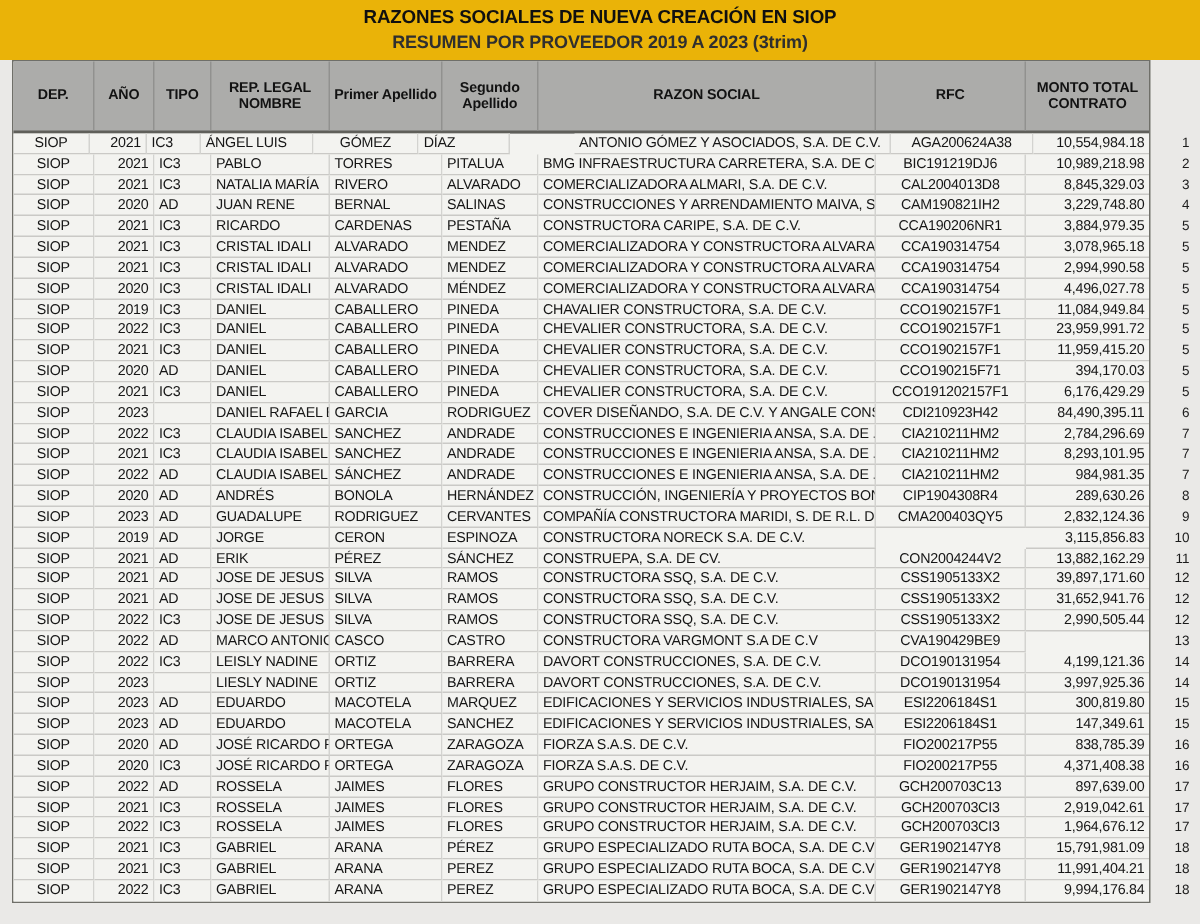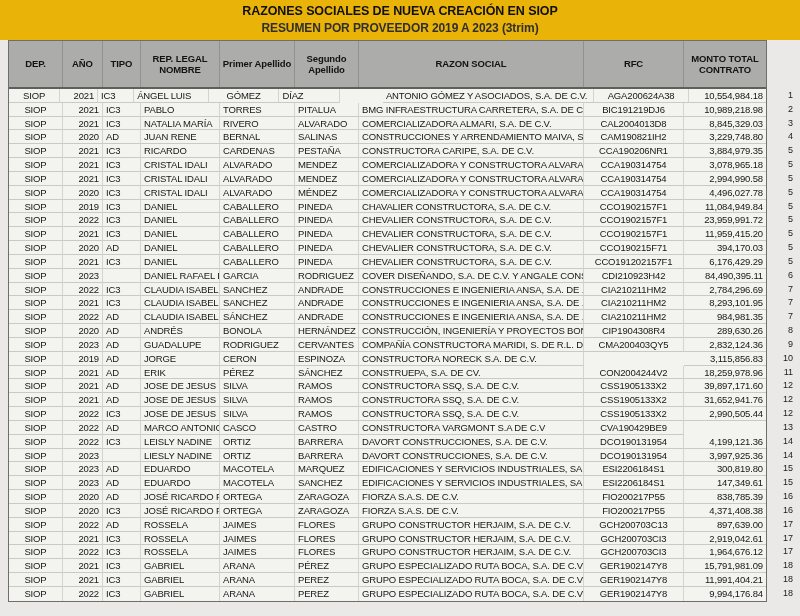--- a/index.html
+++ b/index.html
@@ -308,21 +308,21 @@
         </div>
         <div class="tr">
           <div class="td al-c" style="width: 54px;">SIOP</div>
           <div class="td al-r" style="width: 40px;">2021</div>
           <div class="td al-l" style="width: 38px;">AD</div>
           <div class="td al-l" style="width: 79px;">ERIK</div>
           <div class="td al-l" style="width: 75px;">PÉREZ</div>
           <div class="td al-l" style="width: 64px;">SÁNCHEZ</div>
           <div class="td al-l" style="width: 225px;">CONSTRUEPA, S.A. DE CV.</div>
           <div class="td al-c" style="width: 100px;">CON2004244V2</div>
-          <div class="td al-r" style="width: 82px;">18,259,978.96</div>
+          <div class="td al-r" style="width: 82px;">13,882,162.29</div>
         </div>
         <div class="tr">
           <div class="td al-c" style="width: 54px;">SIOP</div>
           <div class="td al-r" style="width: 40px;">2021</div>
           <div class="td al-l" style="width: 38px;">AD</div>
           <div class="td al-l" style="width: 79px;">JOSE DE JESUS</div>
           <div class="td al-l" style="width: 75px;">SILVA</div>
           <div class="td al-l" style="width: 64px;">RAMOS</div>
           <div class="td al-l" style="width: 225px;">CONSTRUCTORA SSQ, S.A. DE C.V.</div>
           <div class="td al-c" style="width: 100px;">CSS1905133X2</div>

